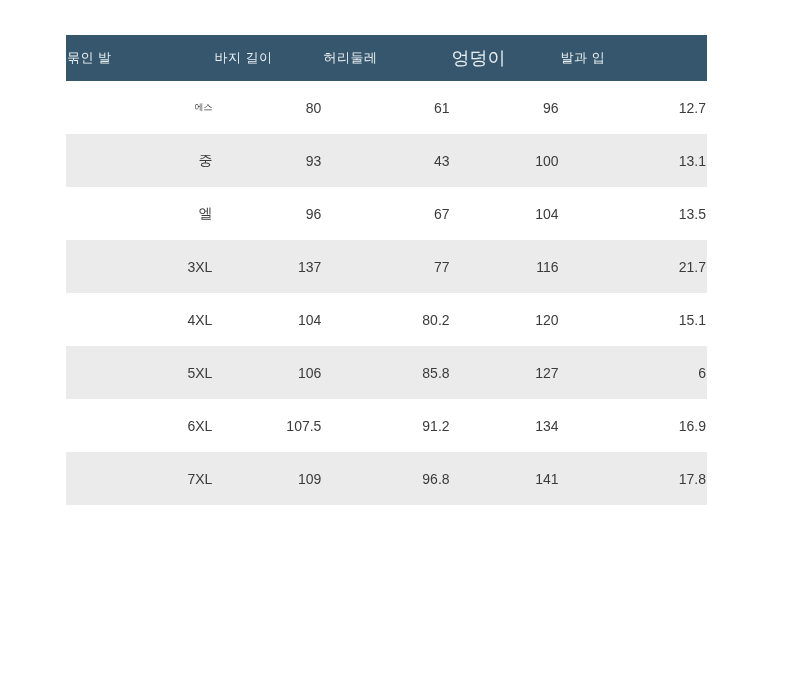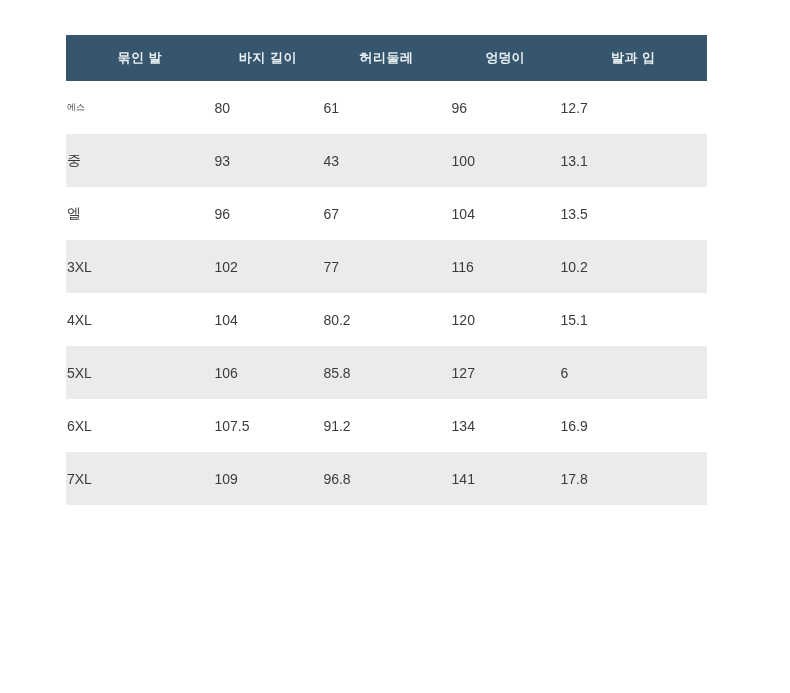--- a/index.html
+++ b/index.html
@@ -23,30 +23,30 @@
   }
   table.size-table col.c1{width:23%;}
   table.size-table col.c2{width:17%;}
   table.size-table col.c3{width:20%;}
   table.size-table col.c4{width:17%;}
   table.size-table col.c5{width:23%;}
   thead th{
     background:var(--header-bg);
     color:var(--header-text);
     height:44px;
-    font-weight:bold;
+    font-weight:normal;
     font-size:13px;
     letter-spacing:0.5px;
-    text-align:center;
+    text-align:left;
     vertical-align:middle;
   }
-  thead th.hdr-big{font-size:13px;letter-spacing:0;}
+  thead th.hdr-big{font-size:18px;letter-spacing:0;}
   tbody td{
     height:51px;
-    text-align:left;
+    text-align:right;
     vertical-align:middle;
     font-size:14px;
     color:var(--body-text);
     background:var(--row-bg);
   }
   tbody tr:nth-child(even) td{background:var(--stripe-bg);}
   tbody tr:first-child td:first-child{font-size:9px;color:#4a4a4a;}
   tbody td.size-cell{font-size:14px;}
 </style>
 </head>
@@ -87,24 +87,24 @@
         </tr>
         <tr>
           <td class="size-cell">엘</td>
           <td>96</td>
           <td>67</td>
           <td>104</td>
           <td>13.5</td>
         </tr>
         <tr>
           <td class="size-cell">3XL</td>
-          <td>102</td>
+          <td>137</td>
           <td>77</td>
           <td>116</td>
-          <td>10.2</td>
+          <td>21.7</td>
         </tr>
         <tr>
           <td class="size-cell">4XL</td>
           <td>104</td>
           <td>80.2</td>
           <td>120</td>
           <td>15.1</td>
         </tr>
         <tr>
           <td class="size-cell">5XL</td>

